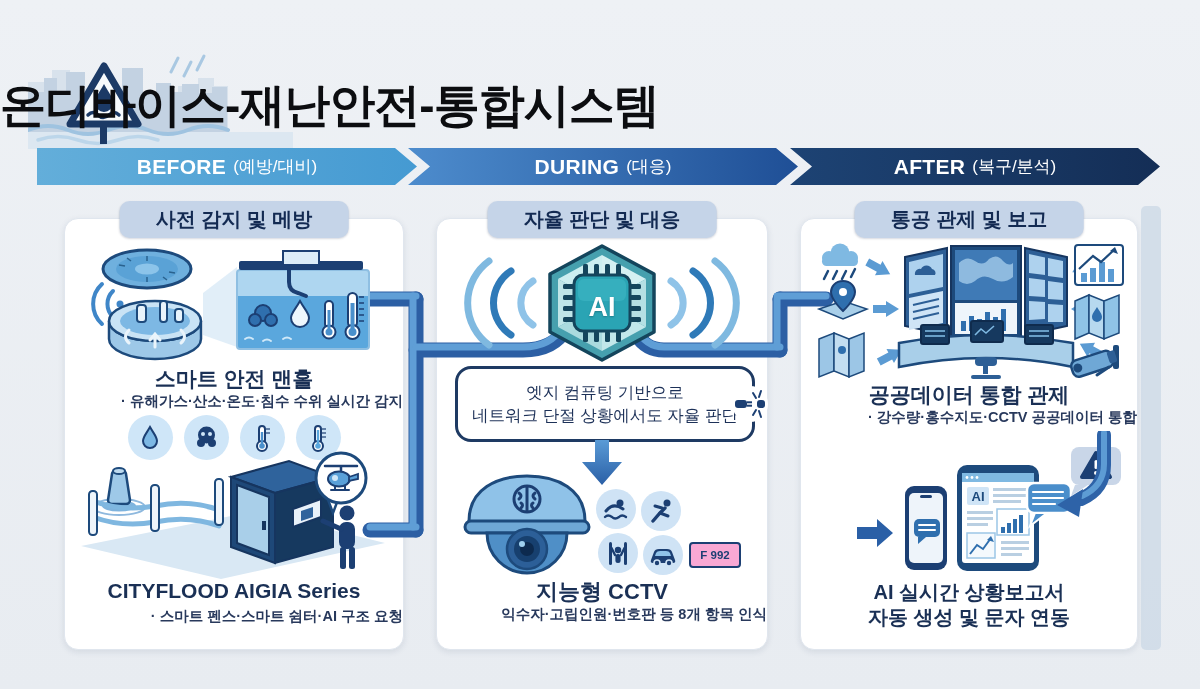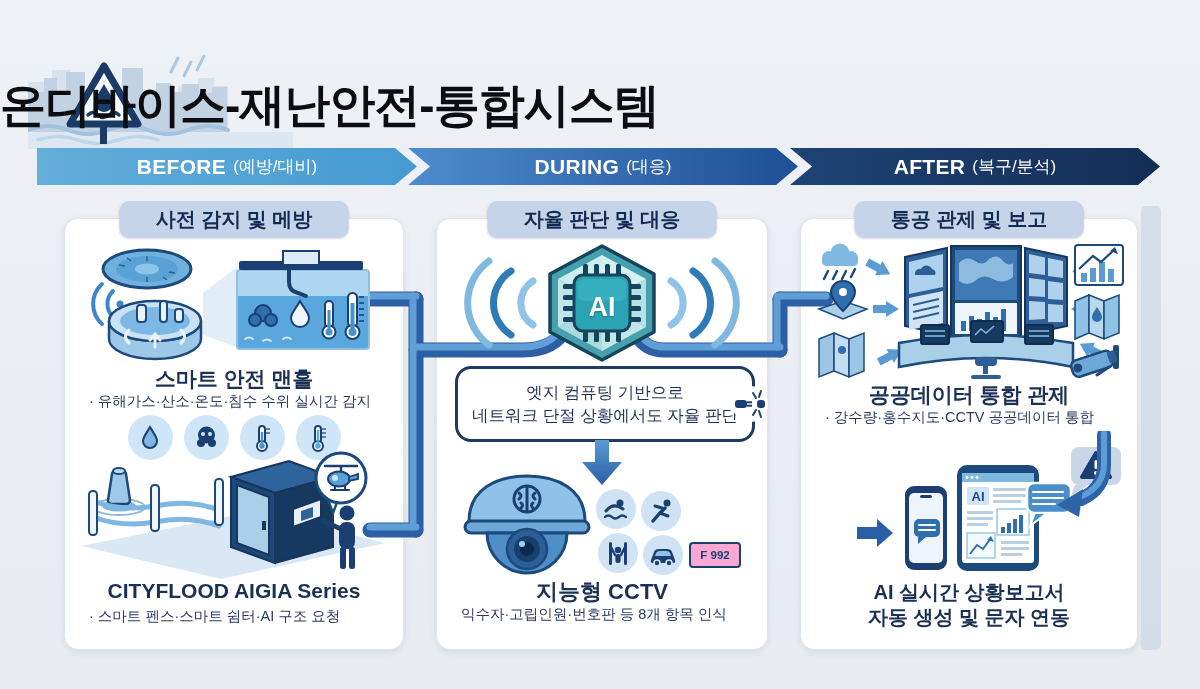--- a/index.html
+++ b/index.html
@@ -41,22 +41,22 @@
     height:37px;padding:0 36px;background:#c5d4e8;border-radius:10px;
     display:flex;align-items:center;justify-content:center;white-space:nowrap;
     font-size:20px;font-weight:800;color:#132a52;z-index:9;
     box-shadow:0 1px 2px rgba(25,45,85,.18);
   }
   .sec-title{
     position:absolute;left:0;width:100%;text-align:center;
     font-size:21px;font-weight:800;color:#1a3055;white-space:nowrap;
   }
   .sec-desc{
-    position:absolute;left:0;width:100%;text-align:left;
-    font-size:14.5px;font-weight:400;color:#28395c;white-space:nowrap;margin-left:24px;
+    position:absolute;left:0;width:100%;text-align:right;
+    font-size:14.5px;font-weight:700;color:#28395c;white-space:nowrap;
   }
   .art{position:absolute;z-index:8;}
   .connector{position:absolute;z-index:5;}
   .overlay-label{position:absolute;z-index:10;display:flex;align-items:center;justify-content:center;}
   
   .icon-row{position:absolute;left:0;width:100%;top:196px;display:flex;justify-content:center;gap:11px;z-index:8;}
   .sens{width:45px;height:45px;border-radius:50%;background:#cfe6f8;display:flex;align-items:center;justify-content:center;}
   
   .det{position:absolute;width:40px;height:40px;border-radius:50%;background:#cfe3f5;display:flex;align-items:center;justify-content:center;z-index:8;}
   .plate{

